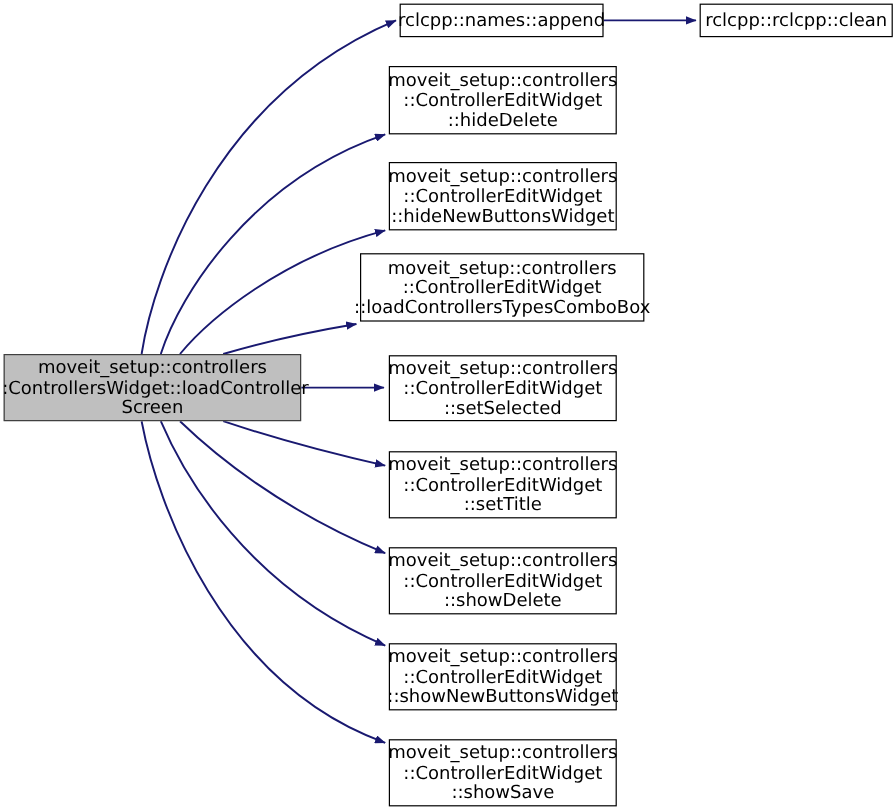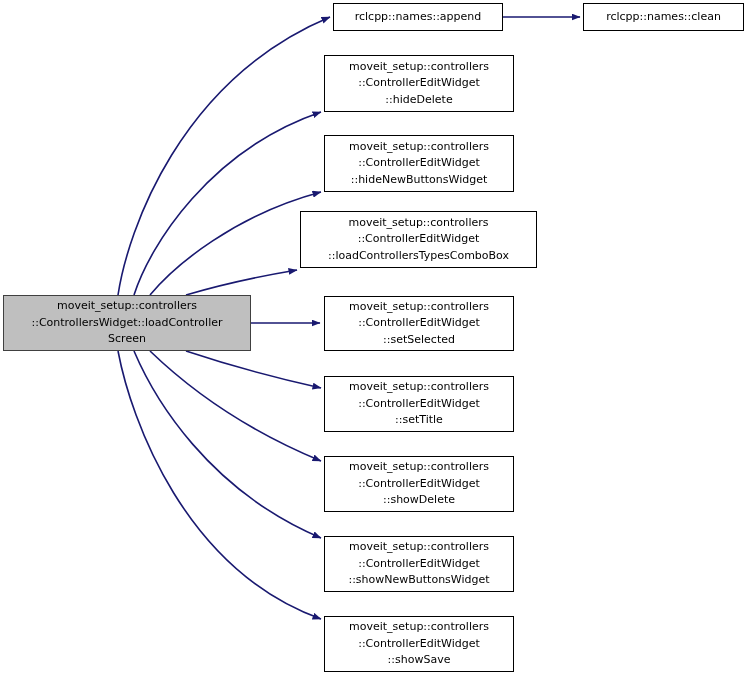--- a/index.html
+++ b/index.html
@@ -28,21 +28,21 @@
   .node {
     position: absolute;
     box-sizing: border-box;
     border: 1px solid #000000;
     background: #ffffff;
     color: #000000;
     display: flex;
     align-items: center;
     justify-content: center;
     text-align: center;
-    font-size: 11px;
+    font-size: 15px;
     line-height: 16.6px;
     letter-spacing: 0px;
     white-space: pre-line;
     z-index: 2;
   }
   .node.current {
     background: #bfbfbf;
     border: 1px solid #404040;
   }
   .node-label {
@@ -80,21 +80,21 @@
     <span class="node-label">moveit_setup::controllers
 ::ControllersWidget::loadController
 Screen</span>
   </div>
 
   <div class="node" style="left:333px; top:3px; width:170px; height:28px;">
     <span class="node-label">rclcpp::names::append</span>
   </div>
 
   <div class="node" style="left:583px; top:3px; width:161px; height:28px;">
-    <span class="node-label">rclcpp::names::clean</span>
+    <span class="node-label">rclcpp::rclcpp::clean</span>
   </div>
 
   <div class="node" style="left:324px; top:55px; width:190px; height:57px;">
     <span class="node-label">moveit_setup::controllers
 ::ControllerEditWidget
 ::hideDelete</span>
   </div>
 
   <div class="node" style="left:324px; top:135px; width:190px; height:57px;">
     <span class="node-label">moveit_setup::controllers

